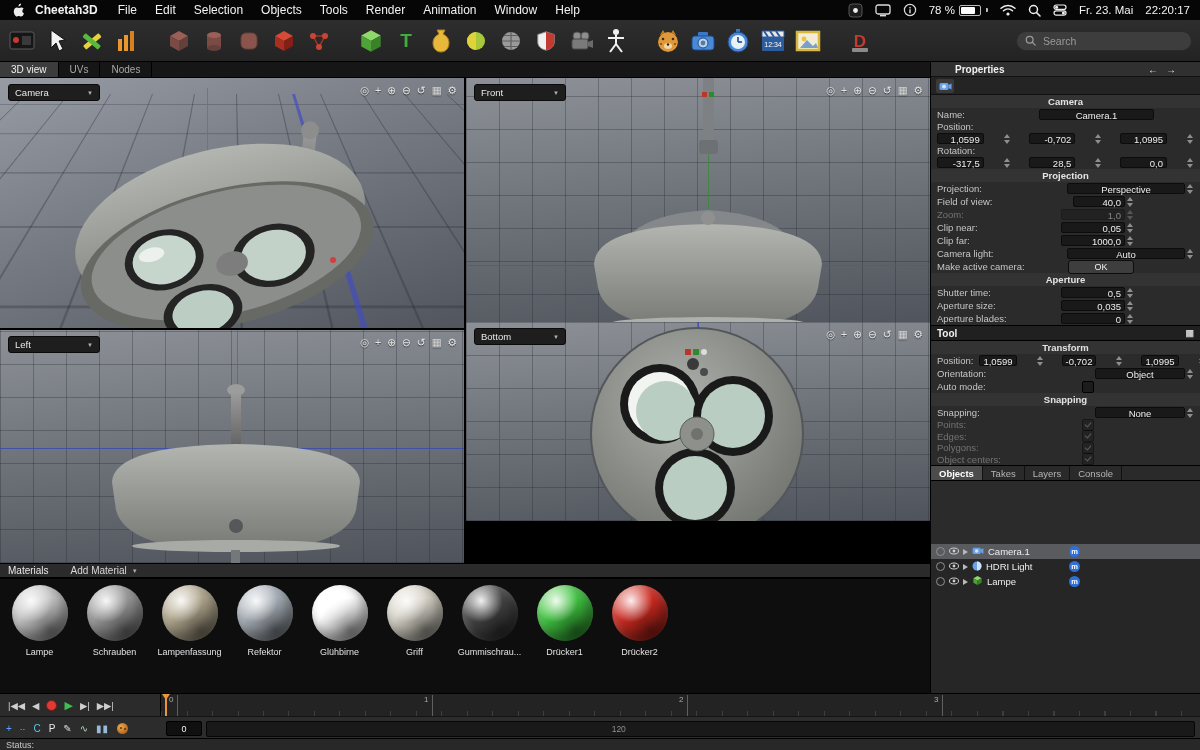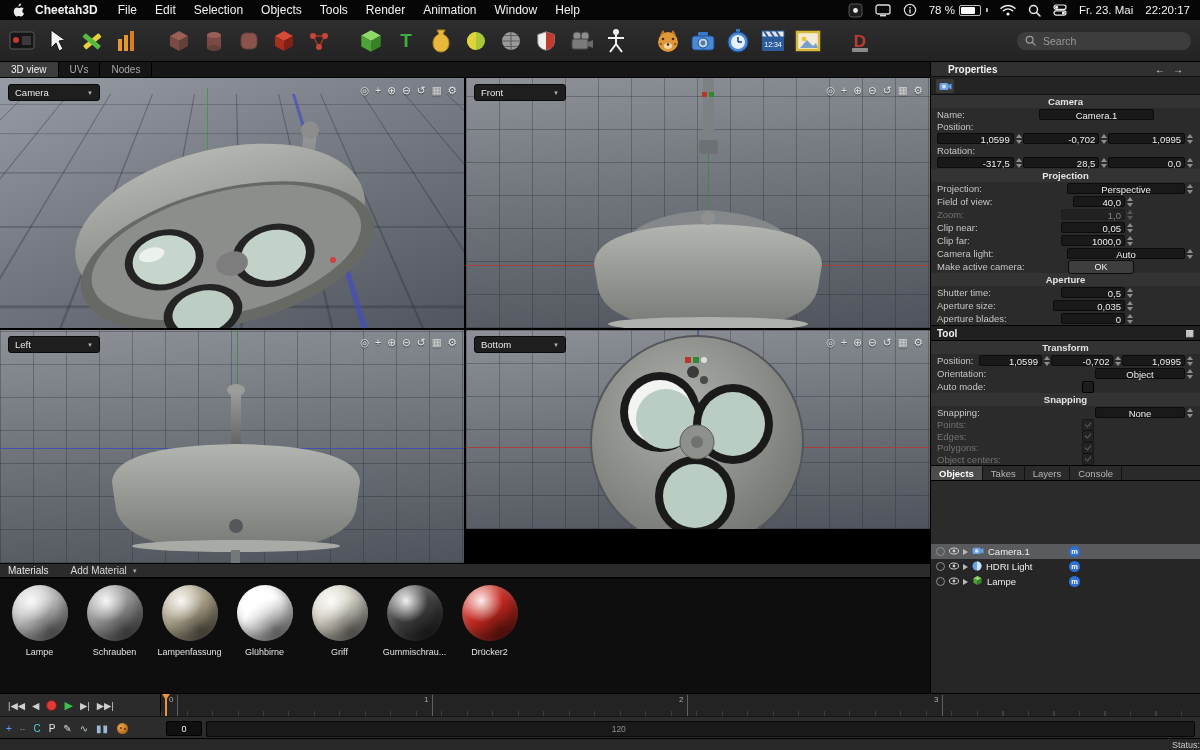--- a/index.html
+++ b/index.html
@@ -35,21 +35,21 @@
          border-bottom:1px solid #000;box-sizing:border-box;}
   .vtab{padding:0 11px;font-size:10px;color:#a8a8a8;display:flex;align-items:center;border-right:1px solid #000;}
   .vtab.active{background:#3c3c3c;color:#f0f0f0;}
 
   
   .viewports{position:absolute;left:0;top:78px;width:930px;height:485px;background:#000;}
   .vp{position:absolute;overflow:hidden;}
   .vp-tl{left:0;top:0;width:464px;height:250px;}
   .vp-tr{left:466px;top:0;width:464px;height:250px;}
   .vp-bl{left:0;top:252px;width:464px;height:233px;}
-  .vp-br{left:466px;top:252px;width:464px;height:199px;outline:2px solid var(--sel,#c9302c);outline-offset:-2px;}
+  .vp-br{left:466px;top:244px;width:464px;height:199px;outline:2px solid var(--sel,#c9302c);outline-offset:-2px;}
   .vp-bg{position:absolute;inset:0;background:linear-gradient(175deg,#8d9197 0%,#70757c 45%,#4f545c 100%);}
   .vp-tl .vp-bg{background:linear-gradient(160deg,#969ba4 0%,#767b83 45%,#51565e 100%);}
   .ogrid{position:absolute;inset:0;background:
      repeating-linear-gradient(90deg, rgba(30,35,45,.30) 0 1px, transparent 1px 33px),
      repeating-linear-gradient(0deg, rgba(30,35,45,.30) 0 1px, transparent 1px 33px);}
   .pwrap{position:absolute;inset:0;overflow:hidden;}
   .pgrid{position:absolute;left:-268px;top:16px;width:1000px;height:900px;
      background:
       repeating-linear-gradient(90deg, rgba(33,38,50,.38) 0 1px, transparent 1px 42px),
       repeating-linear-gradient(0deg, rgba(33,38,50,.38) 0 1px, transparent 1px 42px);
@@ -64,38 +64,38 @@
           border-radius:3px;display:flex;align-items:center;justify-content:space-between;gap:8px;
           padding:0 6px;font-size:9.5px;color:#e8e8e8;}
   .vp-sel .caret{font-size:6px;color:#b0b0b0;}
   .vp-tools{position:absolute;right:7px;top:6px;display:flex;gap:6px;font-size:10.5px;color:#e6e6e6;
             text-shadow:0 1px 1px rgba(0,0,0,.6);}
   .vp-tools span{cursor:default;}
 
   
   .rp{position:absolute;left:930px;top:62px;width:270px;height:631px;background:#2b2b2b;border-left:1px solid #000;
       box-sizing:border-box;font-size:9.5px;color:#c6c6c6;}
-  .rp-head{height:14px;background:#303030;border-bottom:1px solid #111;display:flex;align-items:center;padding:0 17px;}
+  .rp-head{height:14px;background:#303030;border-bottom:1px solid #111;display:flex;align-items:center;padding:0 24px;}
   .rp-title{font-weight:bold;color:#f0f0f0;font-size:10px;}
   .nav-arrows{margin-left:auto;display:flex;gap:8px;color:#e8e8e8;font-size:10px;}
   .typebar{height:17px;background:#242424;border-bottom:1px solid #111;display:flex;align-items:center;padding:0 5px;}
   .typebox{width:18px;height:14px;background:#3a3a3a;border-radius:2px;display:flex;align-items:center;justify-content:center;}
   .sect{height:13px;background:#333333;display:flex;align-items:center;justify-content:center;
         font-weight:bold;color:#e4e4e4;font-size:9.5px;}
   .prow{display:flex;align-items:center;height:13px;padding:0 6px;}
   .prow.dim{opacity:.45;}
   .lblrow{height:11px;}
   .sp{flex:1;}
   .field{background:#191919;border:1px solid #0c0c0c;border-radius:2px;color:#ececec;height:11px;line-height:11px;
          padding:0 3px;text-align:right;box-sizing:border-box;}
   .field.center{text-align:center;}
   .step{width:8px;height:12px;position:relative;flex:0 0 auto;margin-left:1px;}
   .step::before{content:"";position:absolute;top:1px;left:1px;border-left:3px solid transparent;border-right:3px solid transparent;border-bottom:4px solid #8e8e8e;}
   .step::after{content:"";position:absolute;bottom:1px;left:1px;border-left:3px solid transparent;border-right:3px solid transparent;border-top:4px solid #8e8e8e;}
-  .f3{display:flex;align-items:center;gap:0;flex:1;}
+  .f3{display:flex;align-items:center;gap:18px;flex:1;}
   .f3 .field{flex:1;}
   .okbtn{width:64px;height:12px;background:#3e3e3e;border:1px solid #0c0c0c;border-radius:3px;color:#f0f0f0;
          font-size:9px;display:flex;align-items:center;justify-content:center;margin-right:60px;}
   .chk{width:10px;height:10px;background:#1c1c1c;border:1px solid #000;border-radius:2px;position:relative;margin-right:100px;}
   .chk.checked::after{content:"";position:absolute;left:3px;top:1px;width:3px;height:5px;
       border-right:1.5px solid #9a9a9a;border-bottom:1.5px solid #9a9a9a;transform:rotate(40deg);}
   .toolhead{height:14px;background:#202020;border-top:1px solid #000;border-bottom:1px solid #000;
             display:flex;align-items:center;padding:0 6px;font-weight:bold;color:#f0f0f0;font-size:10px;}
   .toolhead .ticon-r{margin-left:auto;color:#cfcfcf;font-size:9px;}
   .objtabs{height:14px;background:#2a2a2a;border-top:1px solid #000;border-bottom:1px solid #000;display:flex;align-items:stretch;}
@@ -139,21 +139,21 @@
   .tl2{position:absolute;left:0;top:716px;width:1200px;height:22px;background:#2c2c2c;border-top:1px solid #151515;box-sizing:border-box;}
   .tl2-icons{position:absolute;left:0;top:0;width:160px;height:22px;display:flex;align-items:center;gap:8px;padding-left:6px;box-sizing:border-box;font-size:10px;}
   .cheetah-mini{width:11px;height:11px;border-radius:50%;background:radial-gradient(circle at 35% 35%, #f0a84a, #b56a1e 70%);position:relative;}
   .cheetah-mini::after{content:"";position:absolute;left:3px;top:4px;width:2px;height:2px;border-radius:50%;background:#5c3208;box-shadow:4px 1px 0 #5c3208;}
   .frame-field{position:absolute;left:166px;top:4px;width:34px;height:13px;background:#101010;border:1px solid #000;
                border-radius:2px;color:#f0f0f0;font-size:9px;display:flex;align-items:center;justify-content:center;}
   .range-bar{position:absolute;left:206px;right:5px;top:4px;height:14px;background:#191919;border:1px solid #060606;border-radius:2px;}
   .range-end{position:absolute;left:41%;top:2px;font-size:8.5px;color:#8f8f8f;}
 
   .statusbar{position:absolute;left:0;top:738px;width:1200px;height:12px;background:#282828;border-top:1px solid #000;
-             display:flex;align-items:center;padding-left:6px;box-sizing:border-box;font-size:9px;color:#c8c8c8;justify-content:flex-end;}
+             display:flex;align-items:center;padding-left:6px;box-sizing:border-box;font-size:9px;color:#c8c8c8;}
 </style>
 </head>
 <body>
 
 <svg width="0" height="0" style="position:absolute" aria-hidden="true">
   <defs>
     <linearGradient id="gV" x1="0" y1="0" x2="0" y2="1">
       <stop offset="0" stop-color="#b2b5b0"></stop>
         <stop offset="1" stop-color="#757873"></stop>
     </linearGradient>
@@ -664,21 +664,21 @@
     <div class="sect">Aperture</div>
     <div class="prow">
       <span class="lbl">Shutter time:</span>
         <span class="sp"></span>
       <span class="field" style="width:64px">0,5</span>
         <span class="step" style="margin-right:60px"></span>
     </div>
     <div class="prow">
       <span class="lbl">Aperture size:</span>
         <span class="sp"></span>
-      <span class="field" style="width:72px">0,035</span>
+      <span class="field" style="width:64px">0,035</span>
         <span class="step" style="margin-right:60px"></span>
     </div>
     <div class="prow">
       <span class="lbl">Aperture blades:</span>
         <span class="sp"></span>
       <span class="field" style="width:64px">0</span>
         <span class="step" style="margin-right:60px"></span>
     </div>
 
     <div class="toolhead">
@@ -804,30 +804,38 @@
       </div>
     <div class="mat">
         <div class="sphere" style="--c: #9a9a9a;"></div>
         <span class="mname">Schrauben</span>
       </div>
     <div class="mat">
         <div class="sphere" style="--c: #b3a98f;"></div>
         <span class="mname">Lampenfassung</span>
       </div>
     <div class="mat">
+        <div class="sphere" style="--c: #a8b0b8;"></div>
+        <span class="mname">Refektor</span>
+      </div>
+    <div class="mat">
         <div class="sphere" style="--c: #ffffff;"></div>
         <span class="mname">Glühbirne</span>
       </div>
     <div class="mat">
         <div class="sphere" style="--c: #d8d4c8;"></div>
         <span class="mname">Griff</span>
       </div>
     <div class="mat">
         <div class="sphere" style="--c: #444444;"></div>
         <span class="mname">Gummischrau...</span>
+      </div>
+    <div class="mat">
+        <div class="sphere" style="--c: #3fc53f;"></div>
+        <span class="mname">Drücker1</span>
       </div>
     <div class="mat">
         <div class="sphere" style="--c: #cf2a20;"></div>
         <span class="mname">Drücker2</span>
       </div>
   </div>
 
   <div class="tl1">
     <div class="pbtns">
       <span>|◀◀</span>

